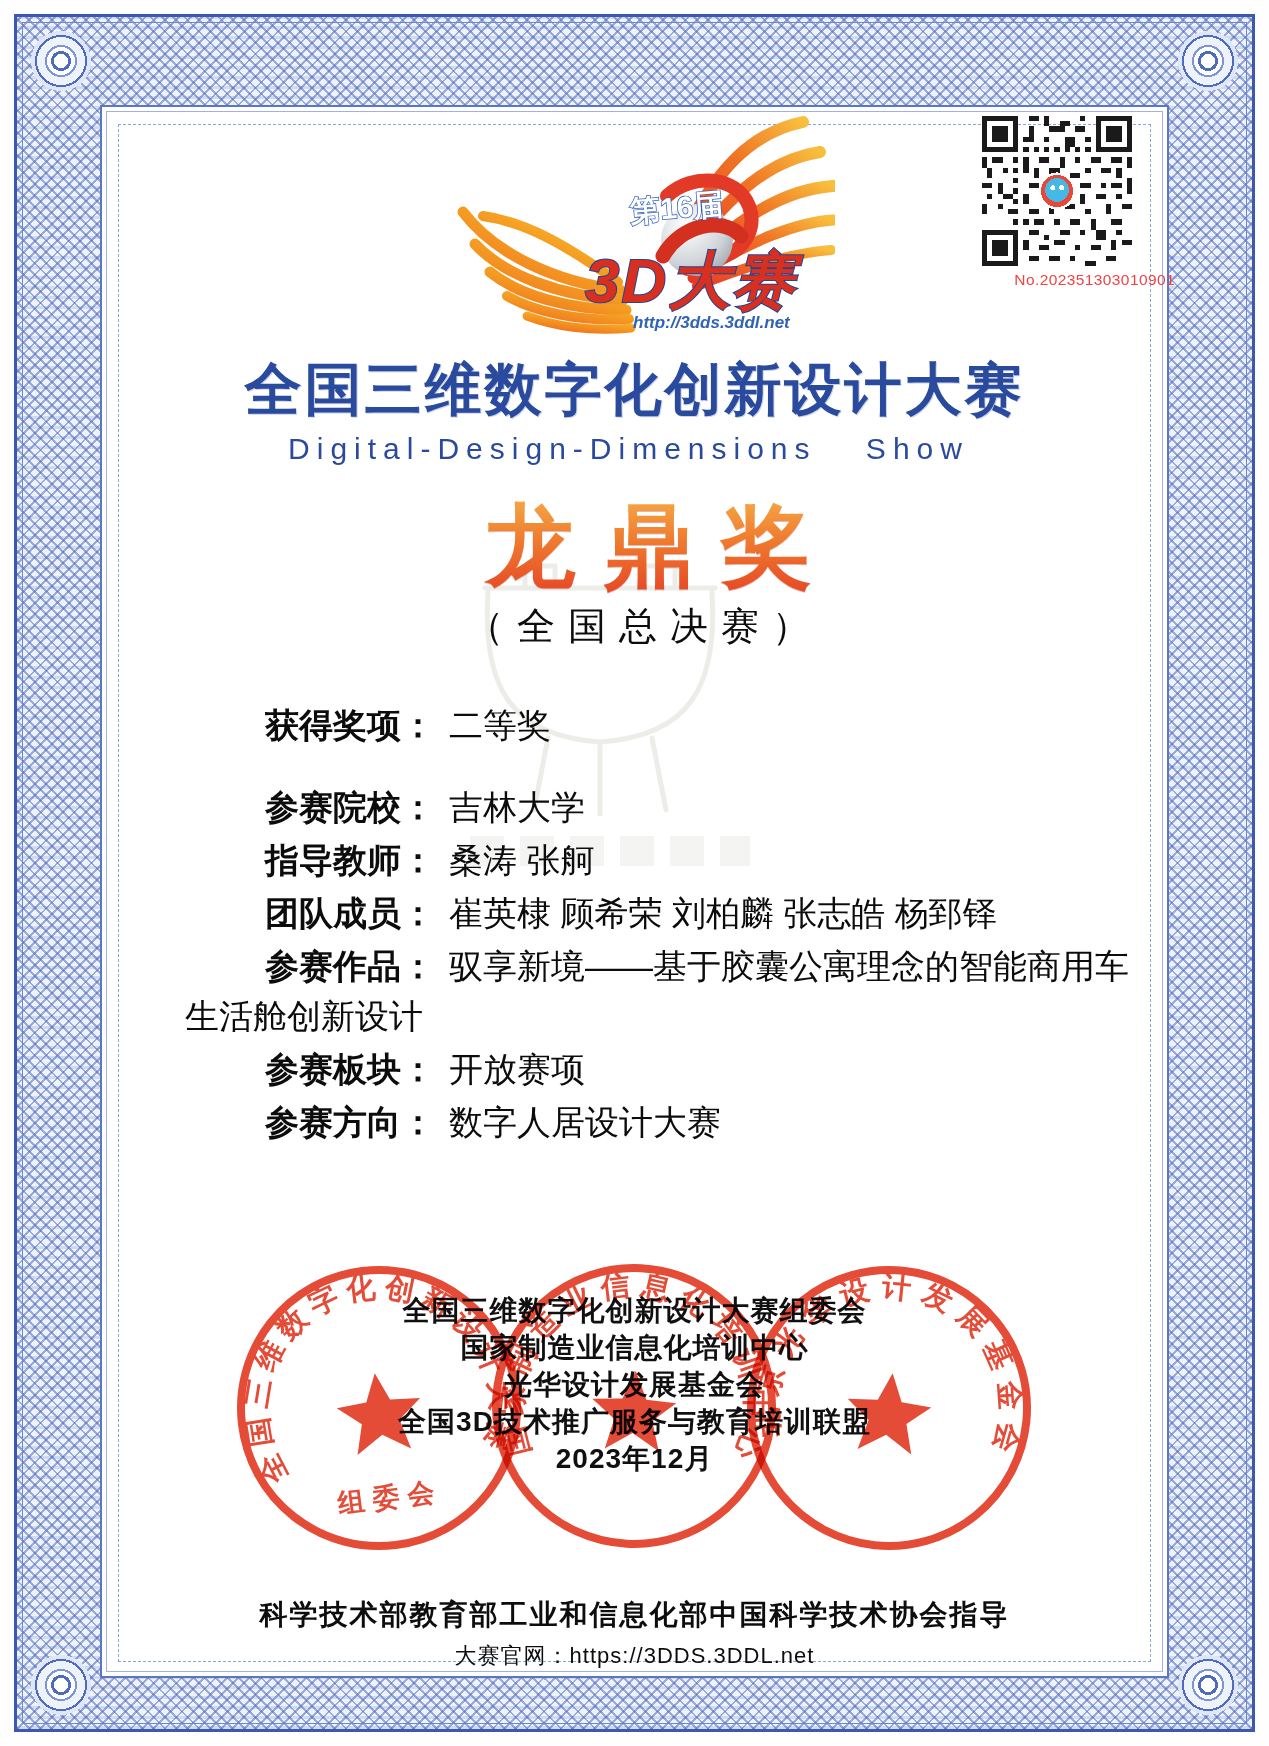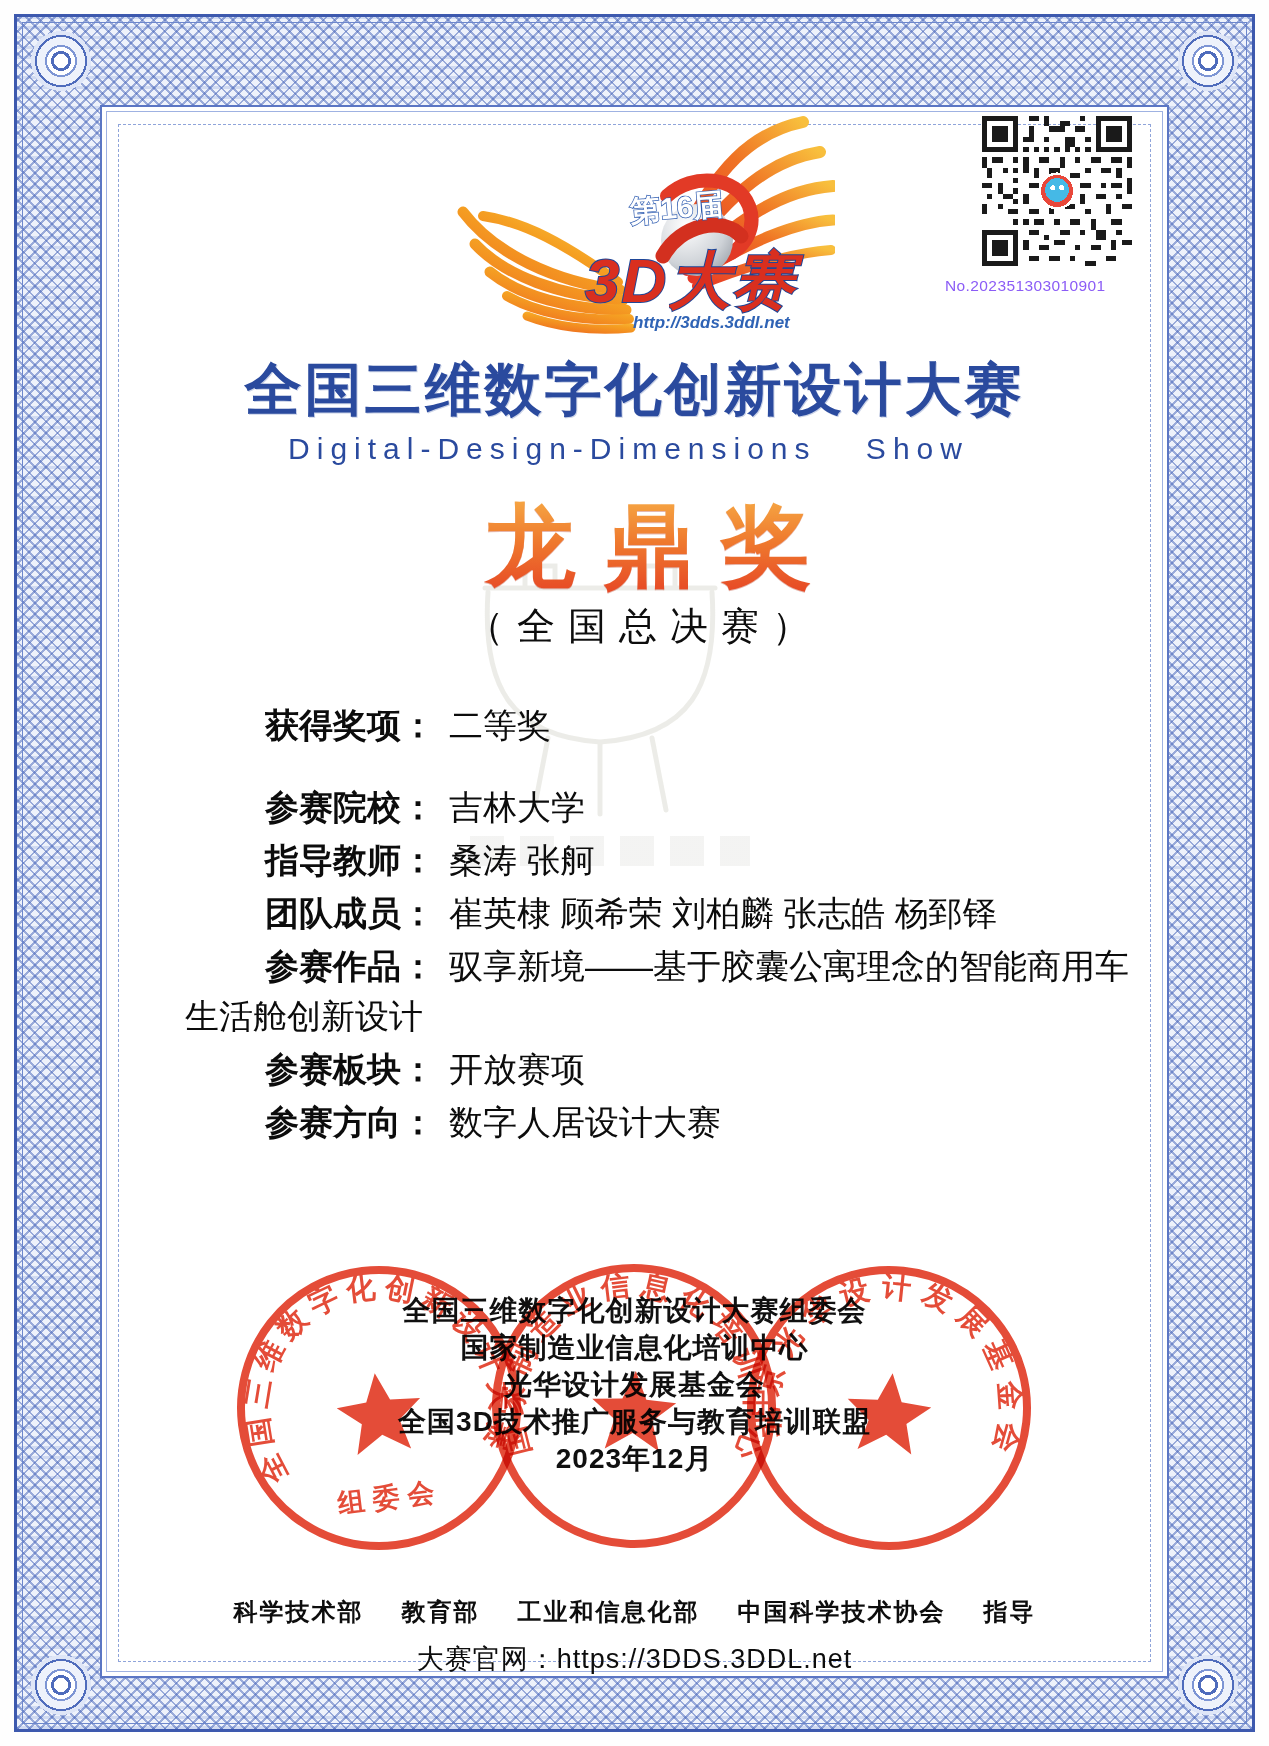--- a/index.html
+++ b/index.html
@@ -43,22 +43,22 @@
   
   .watermark{position:absolute;left:430px;top:558px;opacity:.9;}
   .ghost{
     position:absolute;left:470px;top:836px;width:280px;height:30px;
     background:repeating-linear-gradient(90deg, rgba(185,185,178,.16) 0 34px, rgba(0,0,0,0) 34px 50px);
   }
 
   
   .qr{position:absolute;left:982px;top:116px;width:150px;height:150px;}
   .serial{
-    position:absolute;left:945px;top:277px;width:230px;text-align:left;
-    font-size:15.5px;color:#8b5cf6;letter-spacing:.4px;
+    position:absolute;left:945px;top:271px;width:230px;text-align:right;
+    font-size:15.5px;color:#ef4444;letter-spacing:.4px;
     font-family:"Liberation Sans",sans-serif;
   }
 
   
   .logo{position:absolute;left:435px;top:104px;}
 
   
   .title-cn{
     position:absolute;left:0;right:0;top:352px;text-align:center;
     font-size:57px;font-weight:bold;color:#2a4a9e;letter-spacing:3px;
@@ -103,26 +103,26 @@
   
   .seal{position:absolute;width:294px;height:294px;mix-blend-mode:multiply;opacity:.92;}
   .seal svg{display:block}
   .seal-1{left:232px;top:1261px;transform:rotate(-7deg);}
   .seal-2{left:487px;top:1259px;transform:rotate(3deg);}
   .seal-3{left:742px;top:1261px;transform:rotate(6deg);}
 
   
   .ministries{
     position:absolute;left:0;right:0;top:1596px;
-    display:flex;justify-content:center;gap:38px;
-    font-size:24px;font-weight:600;color:#0d0d0d;letter-spacing:2px;
+    display:flex;justify-content:center;
+    font-size:28px;font-weight:600;color:#0d0d0d;letter-spacing:2px;
   }
   .site-line{
     position:absolute;left:0;right:0;top:1641px;text-align:center;
-    font-size:27px;font-weight:500;color:#0d0d0d;letter-spacing:1px;
+    font-size:22px;font-weight:500;color:#0d0d0d;letter-spacing:1px;
   }
 </style>
 </head>
 <body>
 
 <div class="page">
 
   <div class="border-band"></div>
   <div class="corner tl"></div>
   <div class="corner tr"></div>

